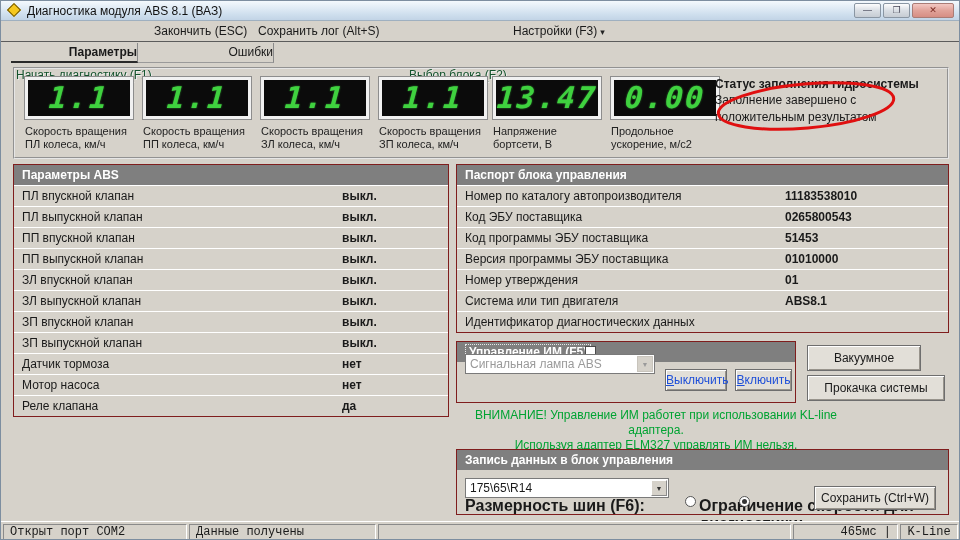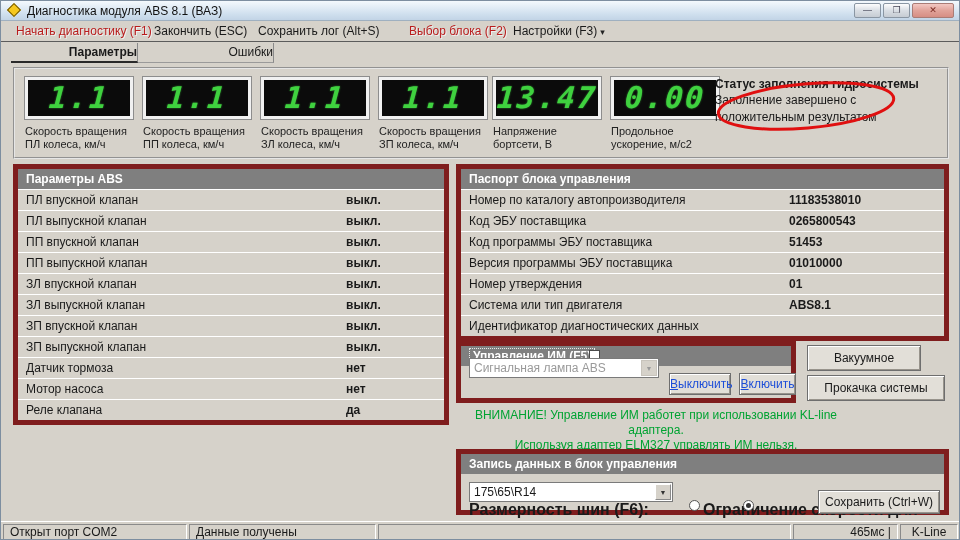--- a/index.html
+++ b/index.html
@@ -20,21 +20,21 @@
   .winbtn { width:27px; height:15px; border:1px solid #8a96a3; border-radius:2px;
             background:linear-gradient(#fdfdfd,#d9dee4 50%,#c6ccd3);
             font-size:9px; line-height:13px; text-align:center; color:#445; }
   .winbtn.close { width:42px; background:linear-gradient(#f3c8c2,#e1a39a 50%,#d68e84);
                   color:#7c2c24; border-color:#a97c76; }
 
   
   .menubar { position:absolute; left:0; top:21px; width:100%; height:20px;
              background:#d6d2ca; border-bottom:1px solid #5c5c5c; }
   .menu-item { position:absolute; top:0; line-height:19px; font-size:12px; cursor:default; }
-  .menu-item.disabled { color:#b91c1c; text-shadow:1px 1px 0 #efefef; }
+  .menu-item.disabled { color:#14532d; text-shadow:1px 1px 0 #efefef;margin-top:44px; }
   .menu-arrow { font-size:9px; margin-left:3px; color:#222; }
 
   
   .tabstrip { position:absolute; left:0; top:42px; width:100%; height:20px; }
   .tab { position:absolute; top:0; height:20px; text-align:right; line-height:19px;
          border-right:1px solid #8a8a8a; border-bottom:1px solid #9a9a9a; }
   .tab.active { font-weight:bold; border-bottom:2px solid #2a2a2a; }
 
   
   .gauge-panel { position:absolute; left:12px; top:66px; width:936px; height:92px;
@@ -46,21 +46,21 @@
          font-size:30px; line-height:36px; letter-spacing:2px; color:#3fd23f;
          text-shadow:0 0 2px rgba(90,255,90,.55); display:inline-block; transform:skewX(-4deg); }
   .glabel { margin-top:6px; font-size:11px; line-height:13px; color:#222; }
 
   .hydro { position:absolute; left:700px; top:8px; width:230px; }
   .hydro-title { font-weight:bold; font-size:12px; }
   .hydro-line { font-size:12px; line-height:15px; margin-top:2px; }
   .hydro-line:first-of-type { margin-top:7px; }
 
   
-  .panel { position:absolute; background:#d6d2ca; border:5px solid #7f1d1d; }
+  .panel { position:absolute; background:#d6d2ca; border:1px solid #7f1d1d; }
   .panel-header { height:20px; line-height:20px; background:#7f7f7f; color:#fff;
                   font-weight:bold; font-size:12px; padding-left:8px; position:relative; }
   .prow { position:relative; height:21px; border-top:1px solid #fff; }
   .prow .name { position:absolute; left:8px; top:3px; }
   .prow .val  { position:absolute; left:328px; top:3px; font-weight:bold; }
 
   
   .im-title { border:1px dotted #e8e8e8; padding:0 3px; }
   .im-checkbox { position:absolute; left:128px; top:4px; width:11px; height:11px;
                  background:#fff; border:1px solid #4a4a4a; }
@@ -86,21 +86,21 @@
   
   .wlabel { position:absolute; font-weight:bold; font-size:16px;margin-top:20px; }
   .radio { position:absolute; width:11px; height:11px; border-radius:50%;
            background:#fff; border:1px solid #555; }
   .radio.checked::after { content:""; position:absolute; left:2px; top:2px;
            width:5px; height:5px; border-radius:50%; background:#333; }
   .rlabel { position:absolute; font-size:12px;margin-top:44px; }
 
   
   .statusbar { position:absolute; left:0; top:520px; width:100%; height:20px;
-               background:#d6d2ca; border-top:1px solid #fff; }
+               background:#d6d2ca; border-top:1px solid #fff;font-family:Liberation Mono, monospace; }
   .scell { position:absolute; top:2px; height:16px; line-height:15px; padding:0 6px;
            border:1px solid; border-color:#8a8a8a #fff #fff #8a8a8a; font-size:12px; }
 
   .annotation { position:absolute; pointer-events:none; z-index:6; }
 </style>
 </head>
 <body>
 
 <div class="window">
 

